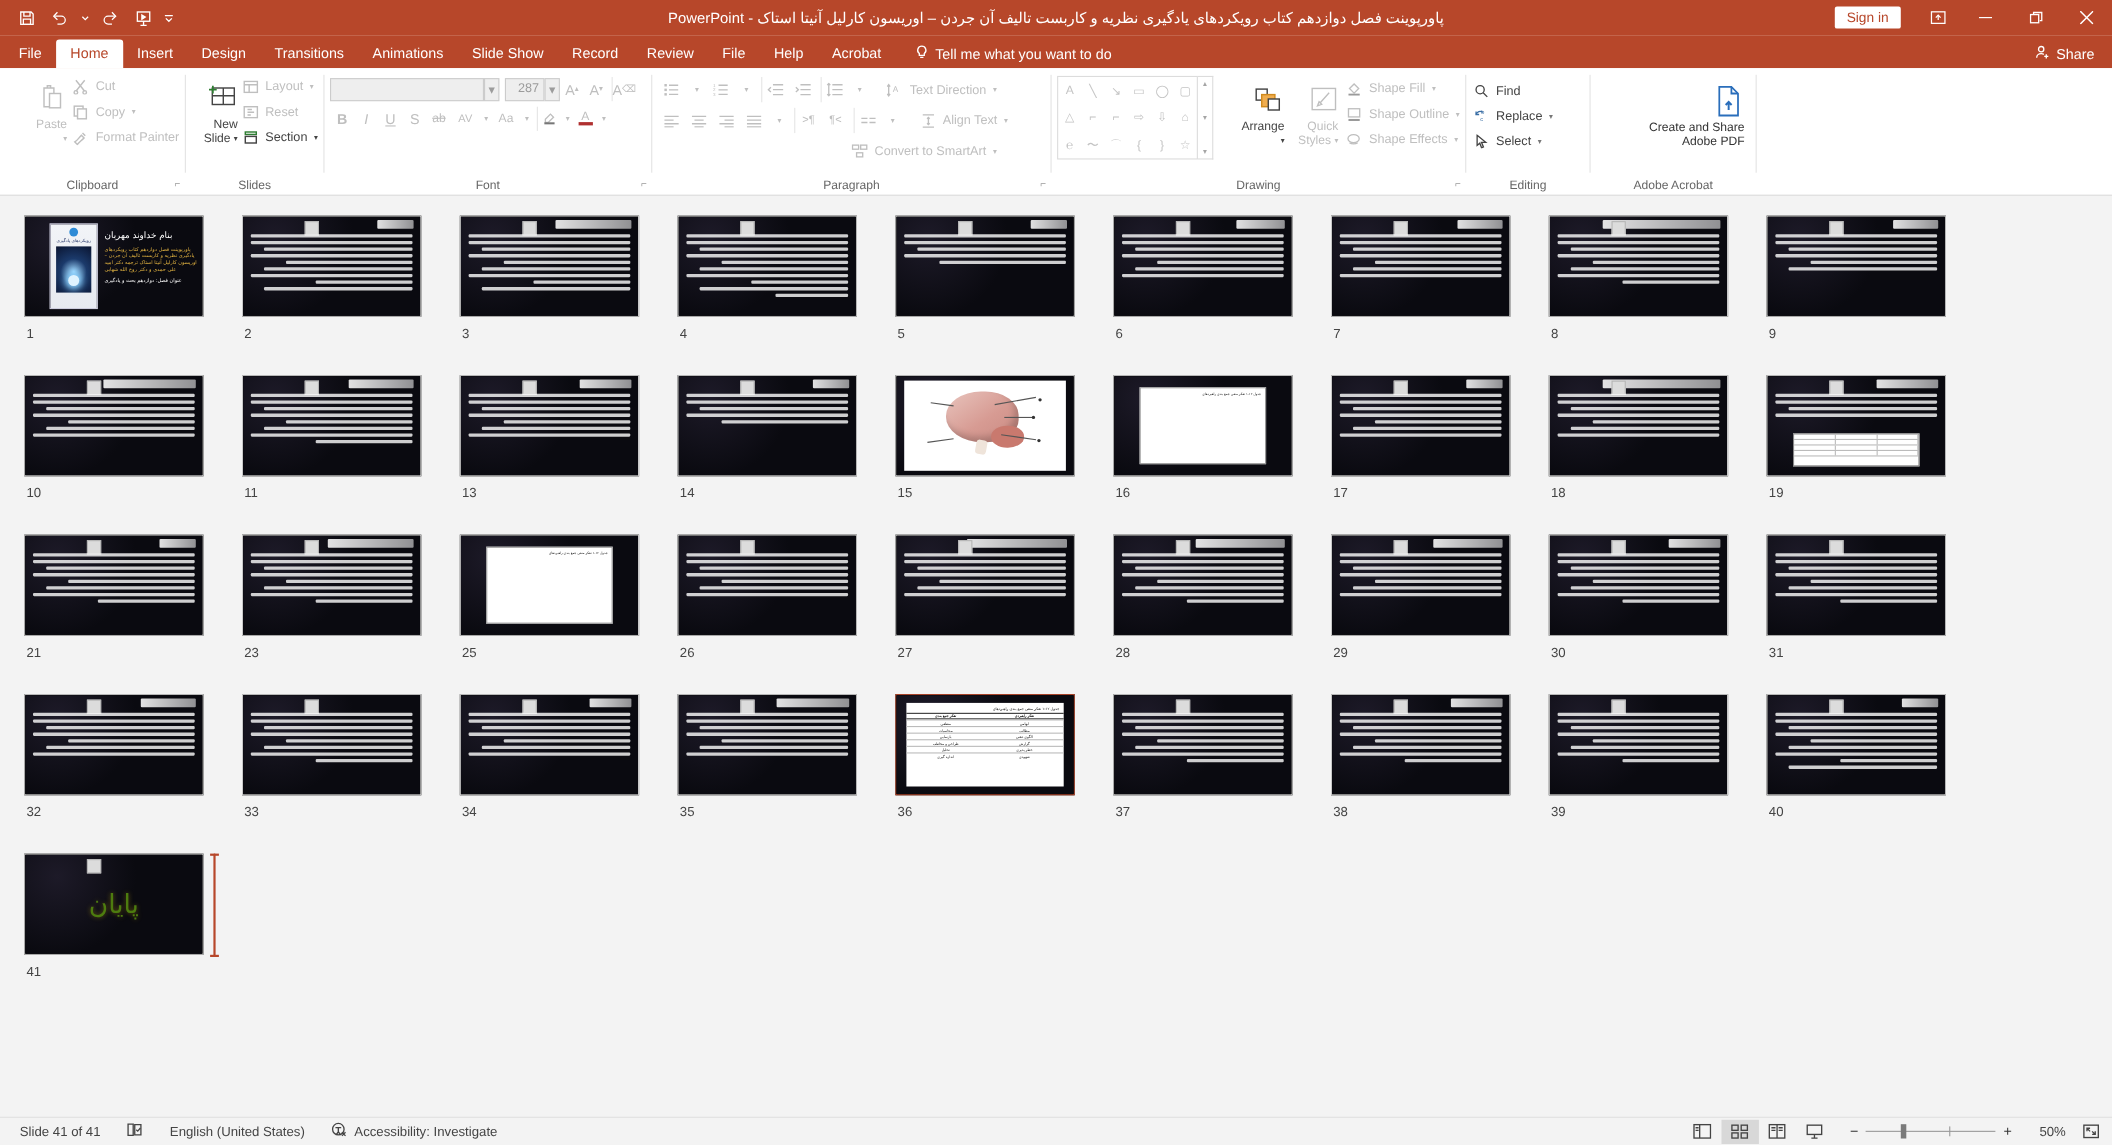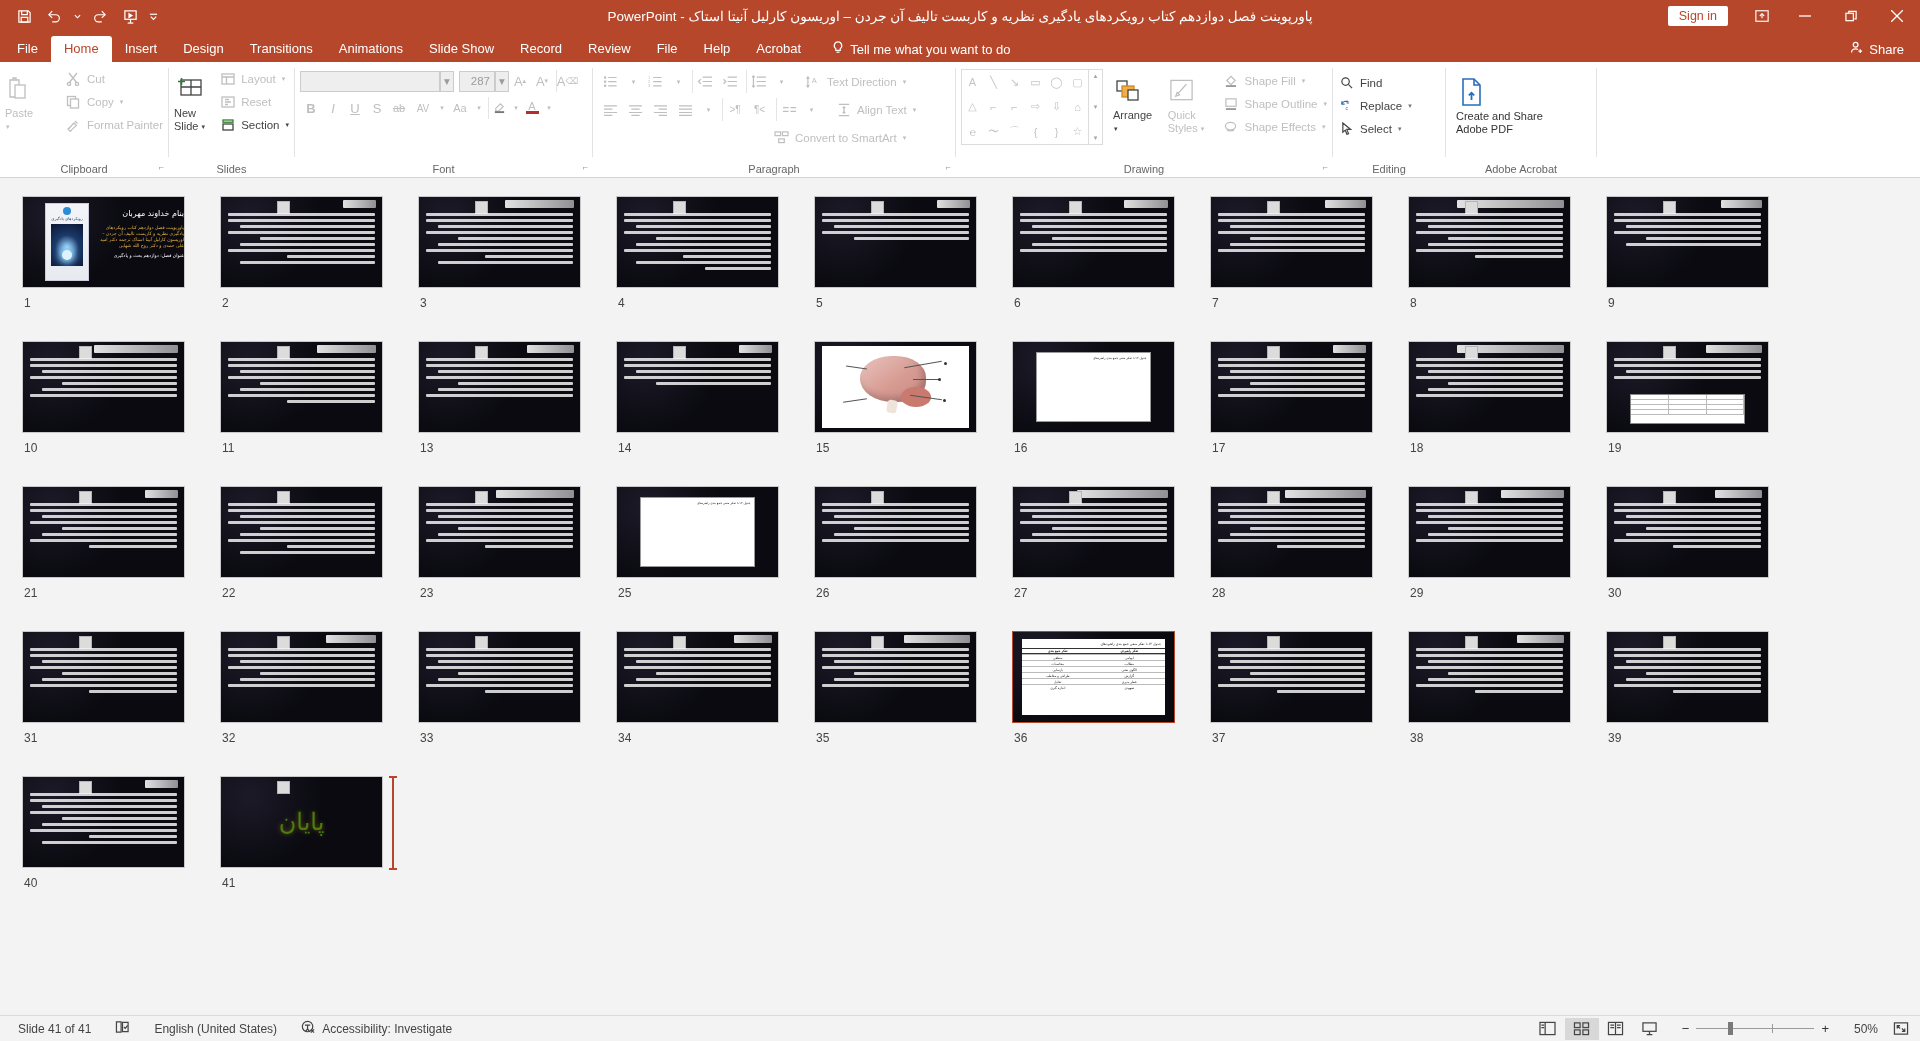--- a/index.html
+++ b/index.html
@@ -71,21 +71,21 @@
   .group .dlg{
     position:absolute; right:4px; bottom:2px; font-size:9px; color:#9a9a9a;
   }
   .sep{ width:1px; background:#e3e3e3; margin:6px 0 20px 0; flex:0 0 1px; }
 
   
   .dis{ color:#bfbfbf; }
   .on{ color:#444; }
 
   .bigbtn{
-    width:58px; display:flex; flex-direction:column; align-items:flex-start;
+    width:58px; display:flex; flex-direction:column; align-items:flex-end;
     font-size:11px; line-height:13px; text-align:center; padding-top:4px;
   }
   .bigbtn .ic{ height:36px; display:flex; align-items:center; justify-content:center; }
   .smallrow{ display:flex; align-items:center; gap:5px; height:23px; font-size:11.5px; white-space:nowrap; }
   .smallrow .ic{ width:17px; height:17px; display:flex; align-items:center; justify-content:center; }
   .col{ display:flex; flex-direction:column; justify-content:flex-start; }
 
   .iconbtn{
     width:25px;height:23px;display:flex;align-items:center;justify-content:center;
     font-size:12px;
@@ -158,21 +158,21 @@
     height:3px; margin-bottom:3px; border-radius:1px;
     background:rgba(255,255,255,.80);
   }
   .ln.s1{ width:100%; }
   .ln.s2{ width:92%; margin-left:auto; }
   .ln.s3{ width:78%; margin-left:auto; }
   .ln.s4{ width:60%; margin-left:auto; }
   .ln.s5{ width:45%; margin-left:auto; }
 
   
-  .cover-txt{ position:absolute; right:0; top:12px; left:72px; text-align:right; }
+  .cover-txt{ position:absolute; right:0; top:12px; left:72px; text-align:left; }
   .cover-hd{
     font-size:8px; color:#fff; direction:rtl; line-height:10px; margin-bottom:6px;
     font-family:"DejaVu Sans", sans-serif;
   }
   .cover-sub{
     font-size:4.6px; color:#e2b341; direction:rtl; line-height:6px;
     font-family:"DejaVu Sans", sans-serif;
   }
   .cover-sub2{ font-size:4.6px; color:#fff; direction:rtl; line-height:6px; margin-top:4px;
     font-family:"DejaVu Sans", sans-serif; }
@@ -1246,40 +1246,20 @@
               <div class="ln s1"></div>
               <div class="ln s4"></div>
             </div>
           </div>
           <div class="slidenum">21</div>
         </div>
         <div class="cell">
           <div class="thumb">
             <div class="bgdark"></div>
             <div class="ttlbar">
-              <div class="ph"></div>
-            </div>
-            <div class="lines">
-              <div class="ln s1"></div>
-              <div class="ln s1"></div>
-              <div class="ln s2"></div>
-              <div class="ln s1"></div>
-              <div class="ln s3"></div>
-              <div class="ln s2"></div>
-              <div class="ln s1"></div>
-              <div class="ln s4"></div>
-              <div class="ln s2"></div>
-            </div>
-          </div>
-          <div class="slidenum">22</div>
-        </div>
-        <div class="cell">
-          <div class="thumb">
-            <div class="bgdark"></div>
-            <div class="ttlbar">
               <div class="ttl" style="width:52.5%"></div>
               <div class="ph"></div>
             </div>
             <div class="lines">
               <div class="ln s1"></div>
               <div class="ln s1"></div>
               <div class="ln s2"></div>
               <div class="ln s1"></div>
               <div class="ln s3"></div>
               <div class="ln s2"></div>

